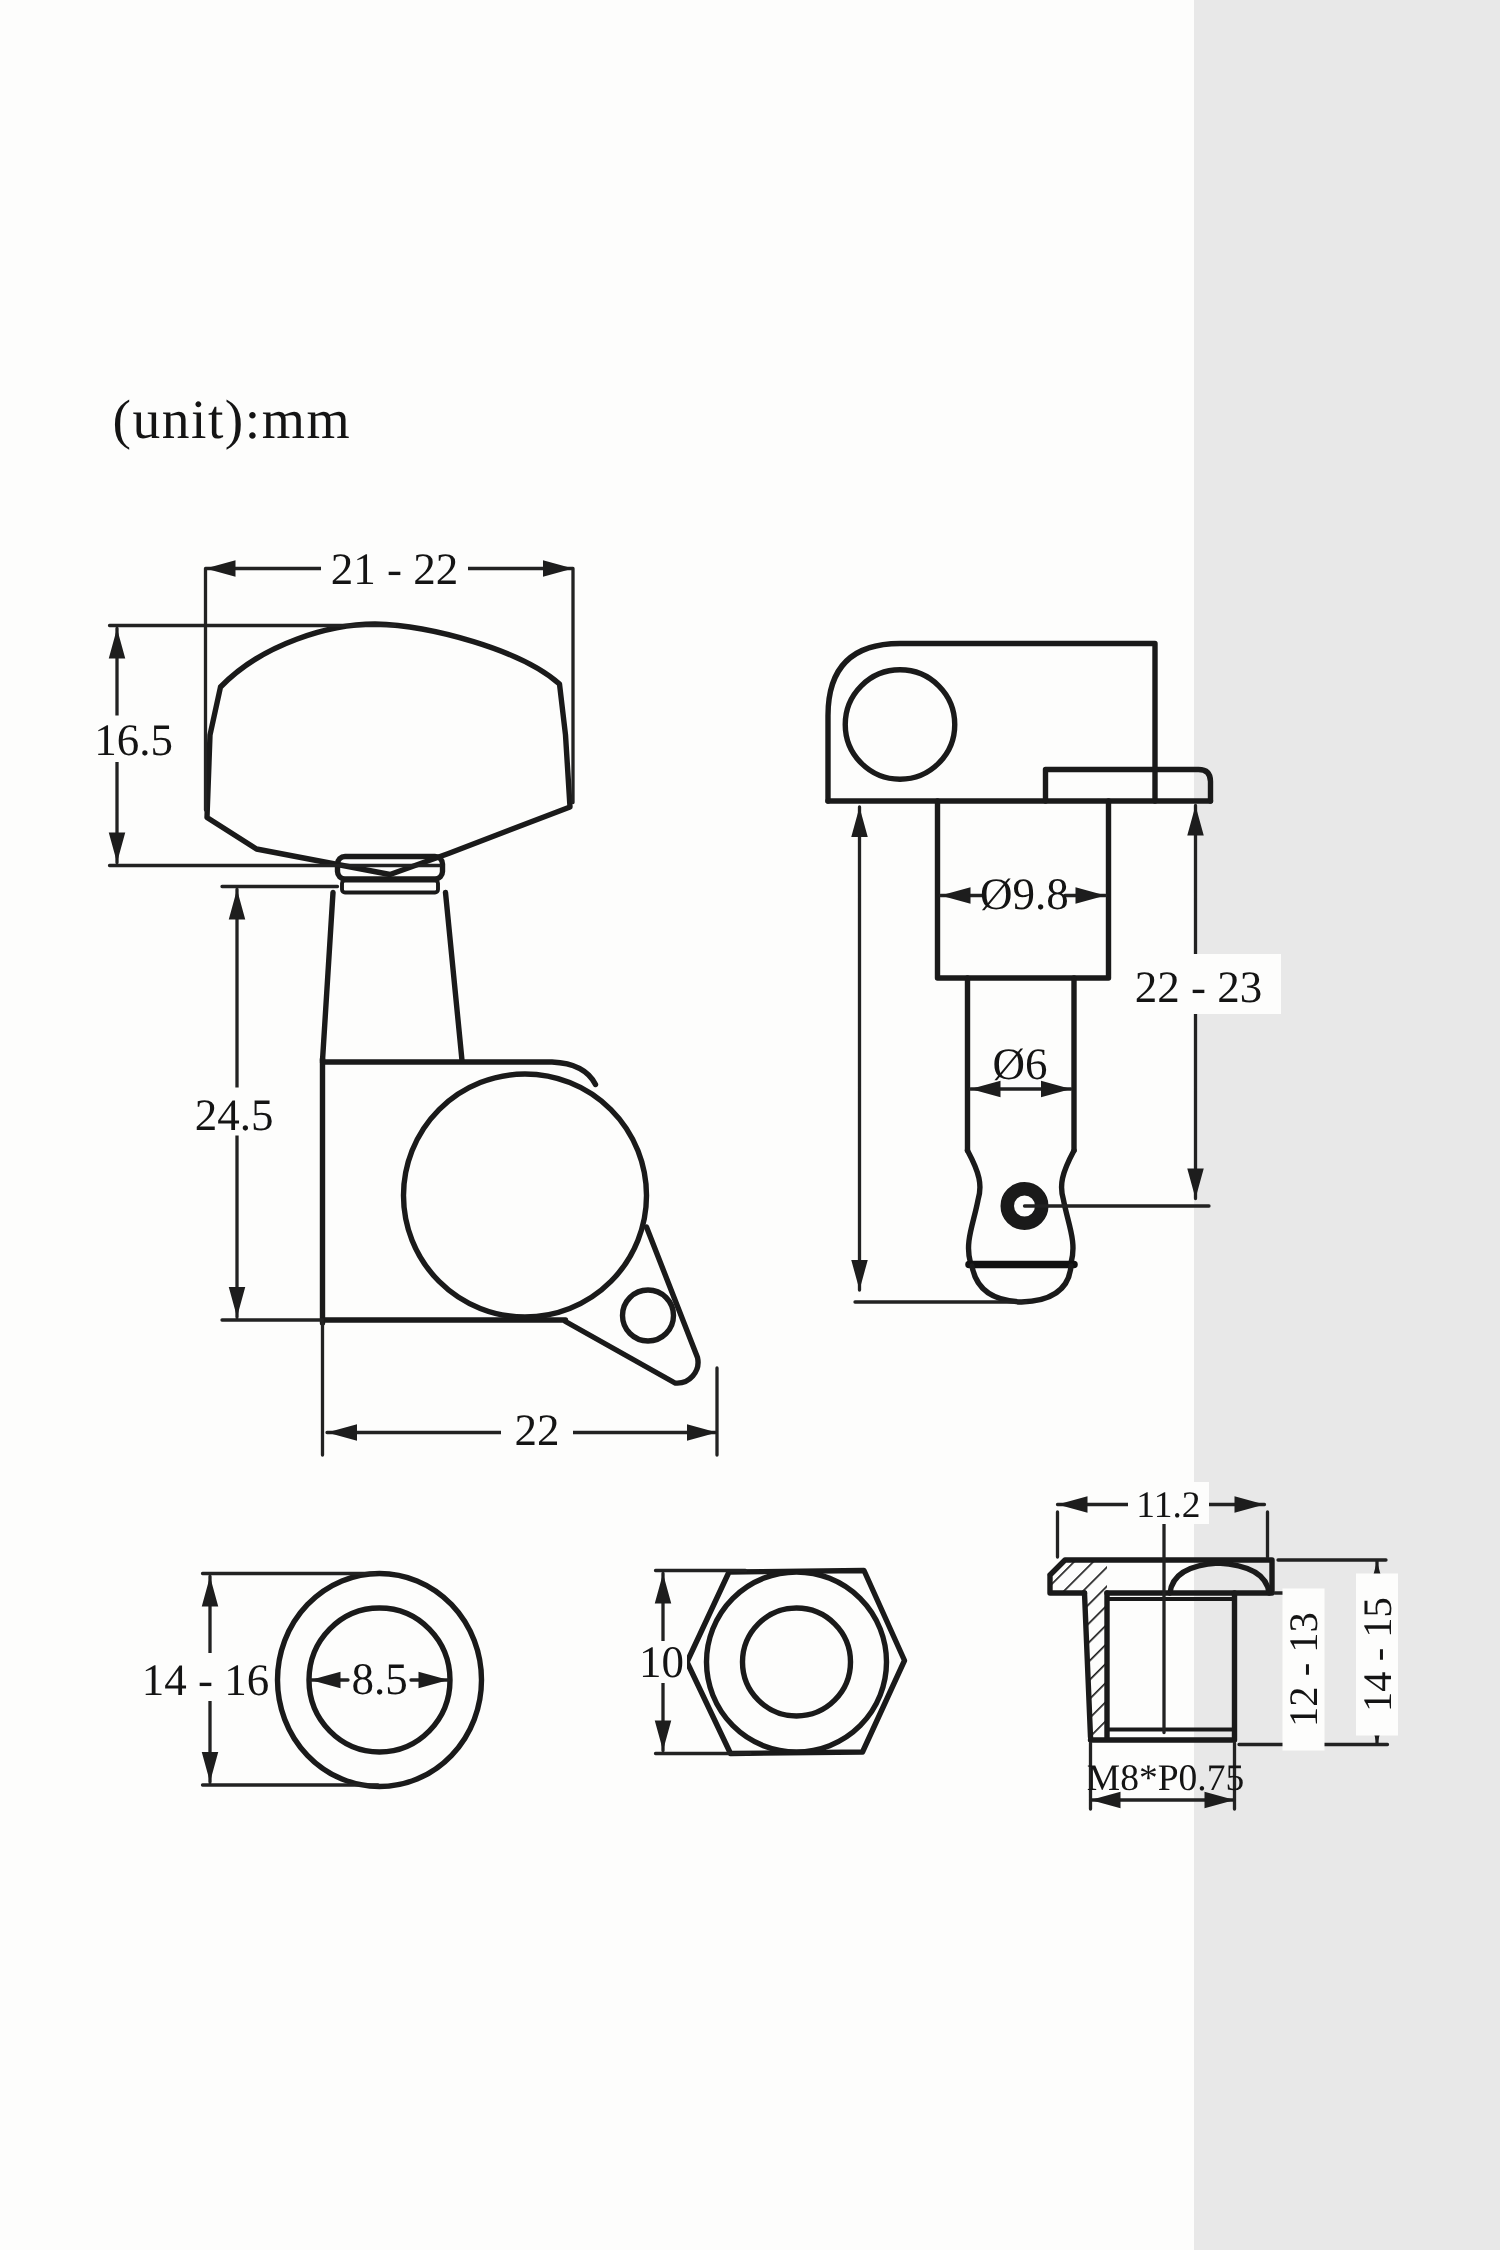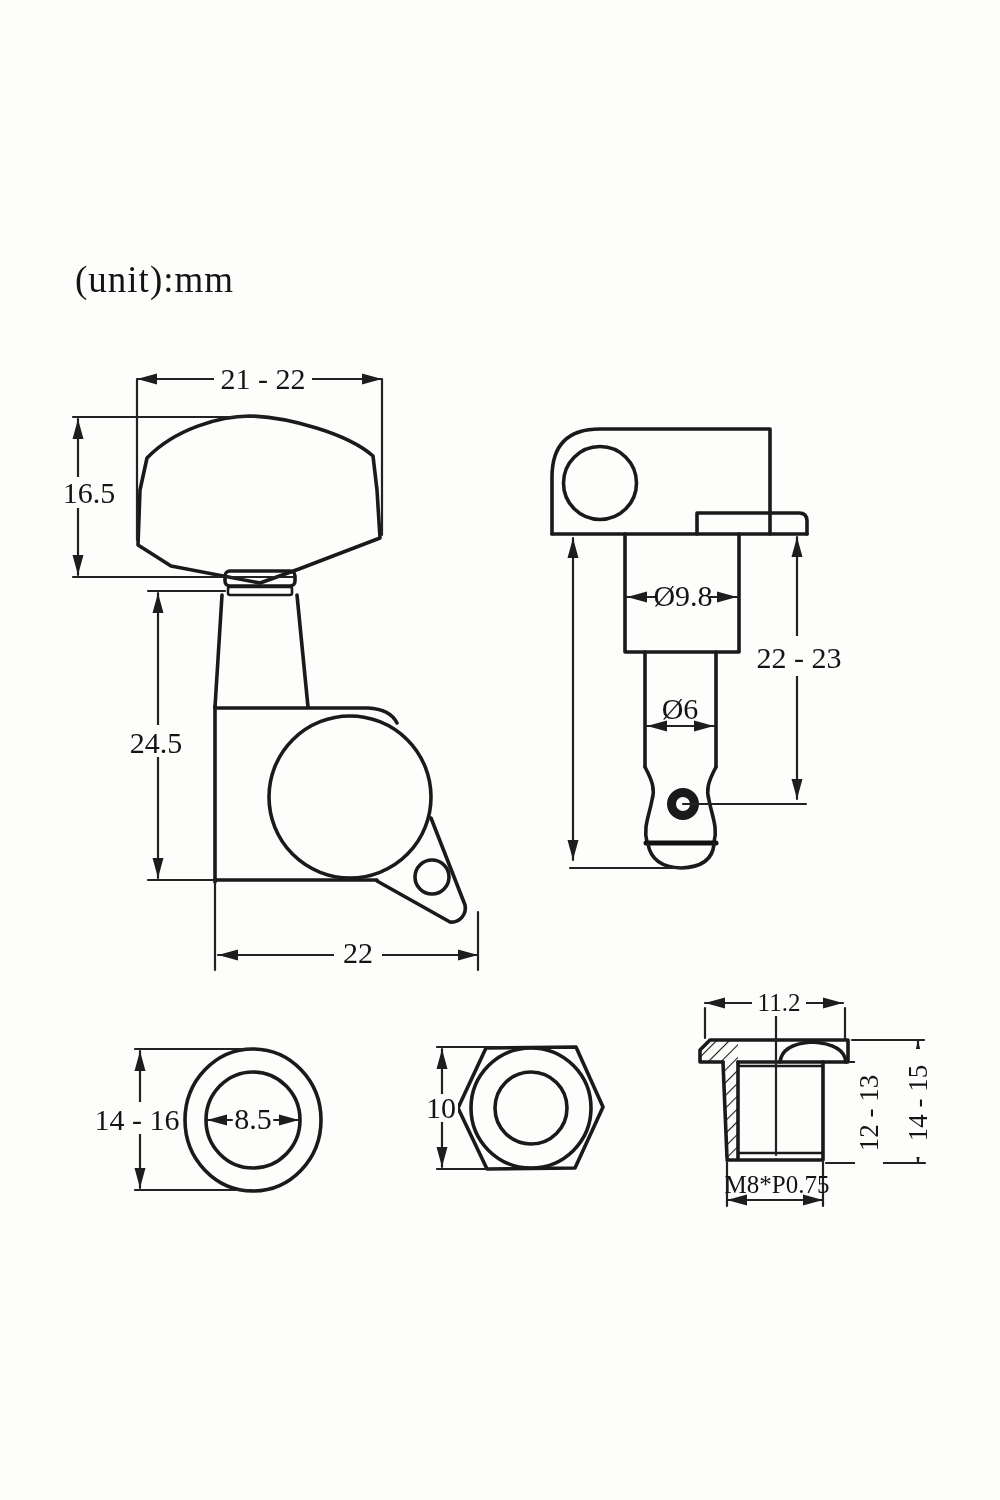--- a/index.html
+++ b/index.html
@@ -1,17 +1,17 @@
 <!DOCTYPE html>
 <html><head>
 <meta charset="utf-8">
 <style>
   html,body{margin:0;padding:0;background:#e8e8e8;}
   .canvas{
-    width:1000px;height:1500px;background:#fdfdfc;position:relative;
+    width:796px;height:1500px;background:#fdfdfc;position:relative;
     font-family:"Liberation Serif","DejaVu Serif",serif;
   }
   svg{display:block;width:1000px;height:1500px;}
   .outline{fill:none;stroke:#1a1a1a;stroke-width:3.6;stroke-linejoin:round;stroke-linecap:round;}
   .outline-thin{fill:none;stroke:#1a1a1a;stroke-width:2.6;stroke-linejoin:round;}
   .outline-thick{fill:none;stroke:#111;stroke-width:5;stroke-linecap:round;}
   .dim{fill:none;stroke:#222;stroke-width:2.2;stroke-linecap:round;}
   .arrow{fill:#1d1d1d;stroke:none;}
   .mask{fill:#fdfdfc;stroke:none;}
   .dimtext{fill:#141414;font-size:30px;text-anchor:middle;}

